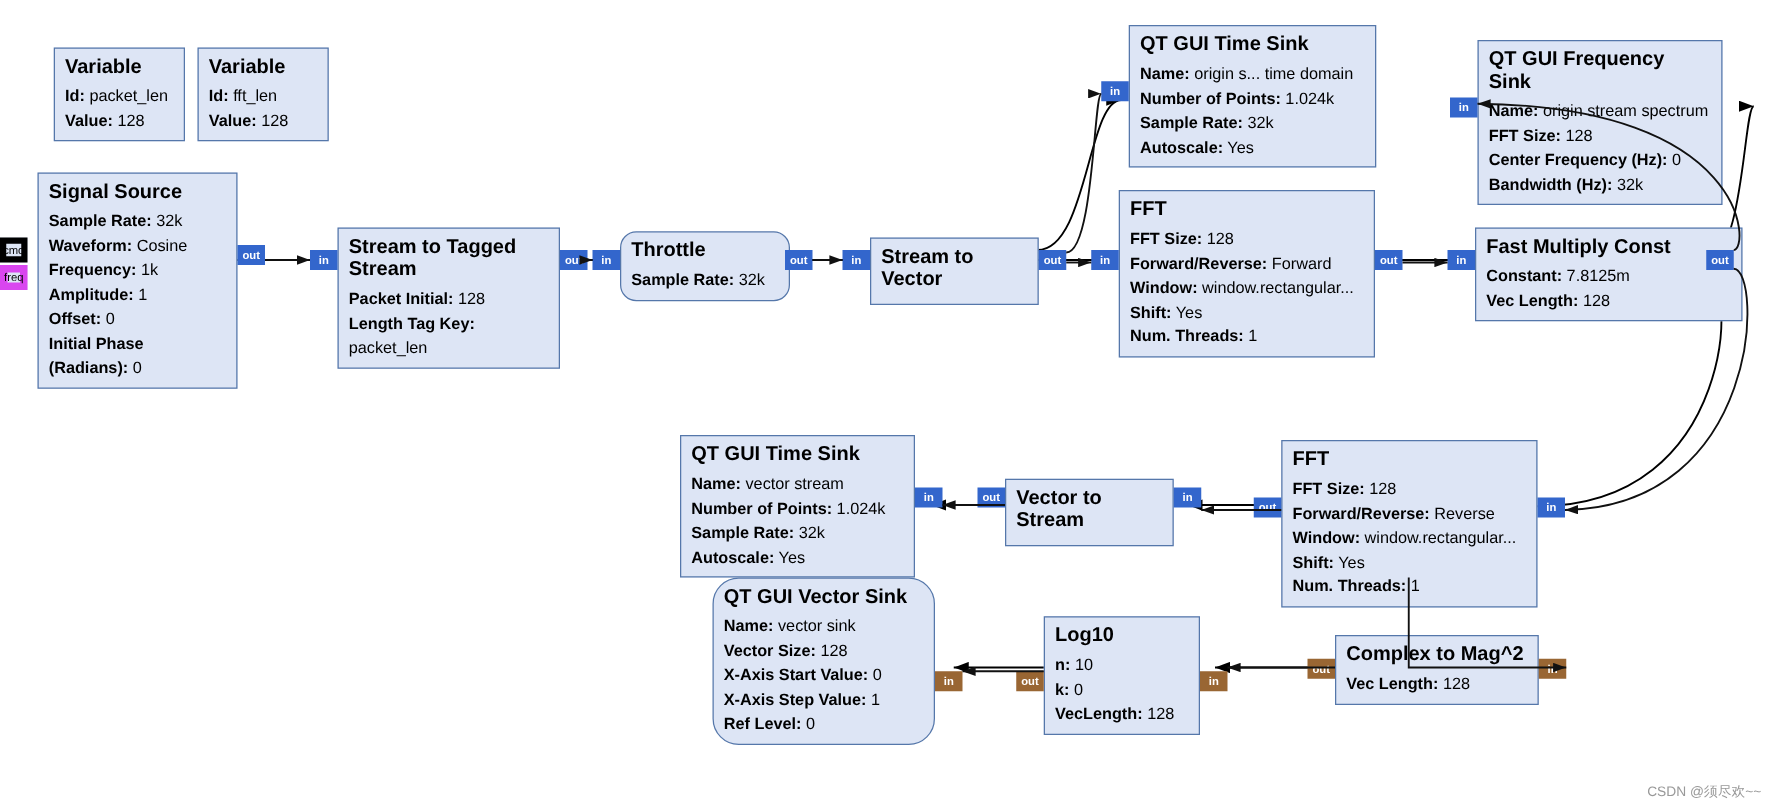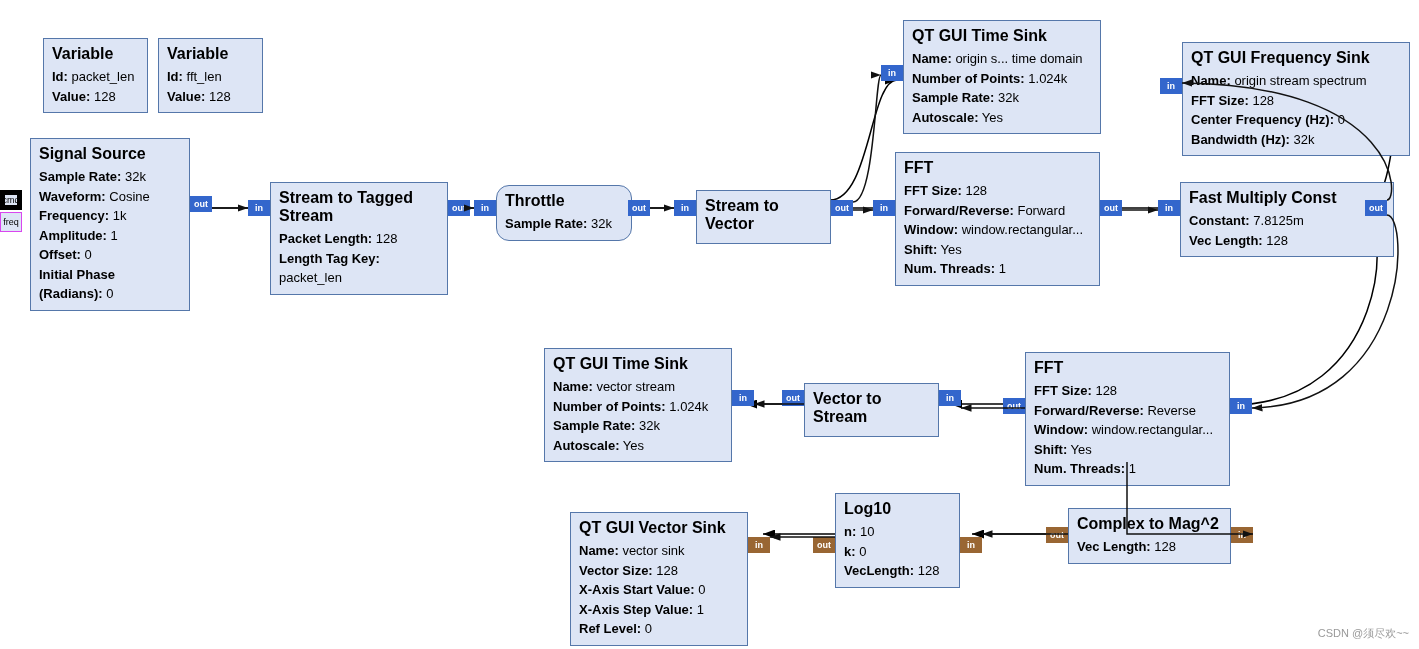--- a/index.html
+++ b/index.html
@@ -94,21 +94,21 @@
       align-items: center;
       justify-content: center;
     }
     .panel-freq {
       position: absolute;
       left: 0;
       top: 212px;
       width: 22px;
       height: 20px;
       background: #dde5f5;
-      border: 1px solid #d946ef;
+      border: 6px solid #d946ef;
       font-size: 9px;
       display: flex;
       align-items: center;
       justify-content: center;
     }
   </style>
 </head>
 <body>
 
 <svg class="arrows">
@@ -171,21 +171,21 @@
   <div class="block-row"><b>Frequency:</b> <span>1k</span></div>
   <div class="block-row"><b>Amplitude:</b> <span>1</span></div>
   <div class="block-row"><b>Offset:</b> <span>0</span></div>
   <div class="block-row"><b>Initial Phase (Radians):</b> <span>0</span></div>
 </div>
 
 <div class="port port-out" style="position:absolute; left:190px; top:196px;">out</div>
 
 <div class="block" style="left:270px; top:182px; width:178px;">
   <div class="block-title">Stream to Tagged Stream</div>
-  <div class="block-row"><b>Packet Length:</b> <span>128</span></div>
+  <div class="block-row"><b>Packet Initial:</b> <span>128</span></div>
   <div class="block-row"><b>Length Tag Key:</b> <span>packet_len</span></div>
 </div>
 
 <div class="port port-in" style="position:absolute; left:248px; top:200px;">in</div>
 
 <div class="port port-out" style="position:absolute; left:448px; top:200px;">out</div>
 
 <div class="block" style="left:496px; top:185px; width:136px;border-radius:13px;">
   <div class="block-title">Throttle</div>
   <div class="block-row"><b>Sample Rate:</b> <span>32k</span></div>
@@ -201,21 +201,21 @@
 
 <div class="block" style="left:903px; top:20px; width:198px;">
   <div class="block-title">QT GUI Time Sink</div>
   <div class="block-row"><b>Name:</b> <span>origin s... time domain</span></div>
   <div class="block-row"><b>Number of Points:</b> <span>1.024k</span></div>
   <div class="block-row"><b>Sample Rate:</b> <span>32k</span></div>
   <div class="block-row"><b>Autoscale:</b> <span>Yes</span></div>
 </div>
 <div class="port port-in" style="position:absolute; left:881px; top:65px;">in</div>
 
-<div class="block" style="left:1182px; top:42px; width:228px;">
+<div class="block" style="left:1182px; top:32px; width:196px;">
   <div class="block-title">QT GUI Frequency Sink</div>
   <div class="block-row"><b>Name:</b> <span>origin stream spectrum</span></div>
   <div class="block-row"><b>FFT Size:</b> <span>128</span></div>
   <div class="block-row"><b>Center Frequency (Hz):</b> <span>0</span></div>
   <div class="block-row"><b>Bandwidth (Hz):</b> <span>32k</span></div>
 </div>
 <div class="port port-in" style="position:absolute; left:1160px; top:78px;">in</div>
 
 <div class="block" style="left:895px; top:152px; width:205px;">
   <div class="block-title">FFT</div>
@@ -255,21 +255,21 @@
   <div class="block-title">FFT</div>
   <div class="block-row"><b>FFT Size:</b> <span>128</span></div>
   <div class="block-row"><b>Forward/Reverse:</b> <span>Reverse</span></div>
   <div class="block-row"><b>Window:</b> <span>window.rectangular...</span></div>
   <div class="block-row"><b>Shift:</b> <span>Yes</span></div>
   <div class="block-row"><b>Num. Threads:</b> <span>1</span></div>
 </div>
 <div class="port port-out" style="position:absolute; left:1003px; top:398px;">out</div>
 <div class="port port-in" style="position:absolute; left:1230px; top:398px;">in</div>
 
-<div class="block" style="left:570px; top:512px; width:178px;">
+<div class="block" style="left:570px; top:462px; width:178px;border-radius:21px;">
   <div class="block-title">QT GUI Vector Sink</div>
   <div class="block-row"><b>Name:</b> <span>vector sink</span></div>
   <div class="block-row"><b>Vector Size:</b> <span>128</span></div>
   <div class="block-row"><b>X-Axis Start Value:</b> <span>0</span></div>
   <div class="block-row"><b>X-Axis Step Value:</b> <span>1</span></div>
   <div class="block-row"><b>Ref Level:</b> <span>0</span></div>
 </div>
 <div class="port port-brown" style="position:absolute; left:748px; top:537px;">in</div>
 
 <div class="block" style="left:835px; top:493px; width:125px;">

